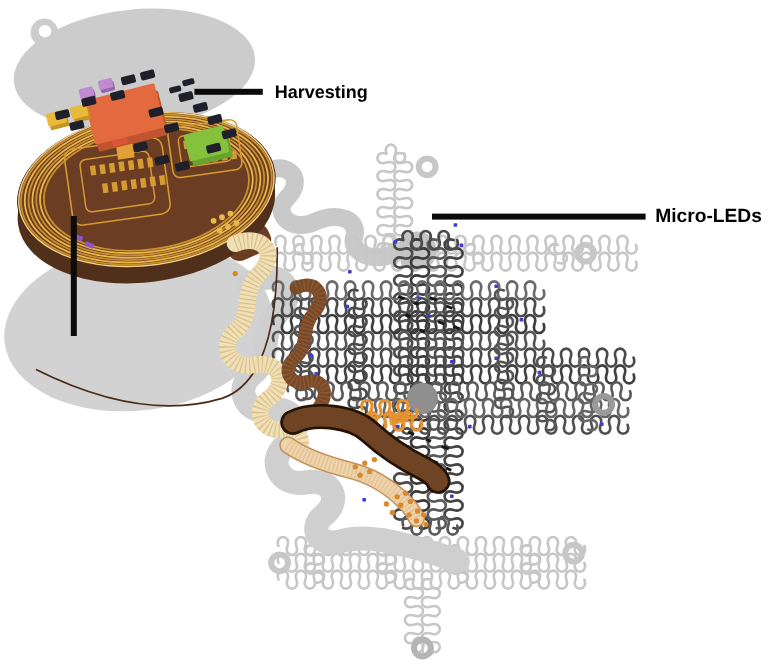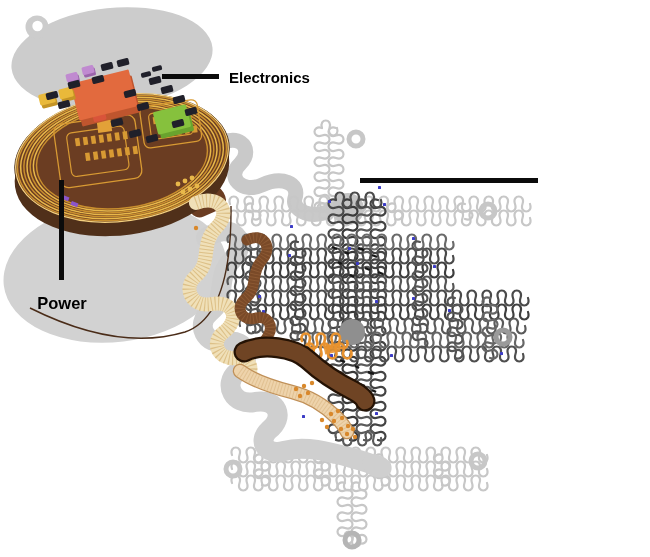--- a/index.html
+++ b/index.html
@@ -233,17 +233,17 @@
         <circle cx="355" cy="437" r="2.2" fill="#d9882b"></circle>
         <circle cx="196" cy="228" r="2.2" fill="#d9882b"></circle>
       </g>
     <g id="g-leaders">
       <rect x="162" y="74" width="57" height="5" fill="#0b0b0b"></rect>
       <rect x="360" y="178" width="178" height="5" fill="#0b0b0b"></rect>
       <rect x="59" y="180" width="5" height="100" fill="#0b0b0b"></rect>
     </g>
   </svg>
 
-  <div class="lbl" id="lbl-electronics">Electronics</div>
+  <div class="lbl" id="lbl-electronics">Harvesting</div>
+  <div class="lbl" id="lbl-micro-leds">Micro-LEDs</div>
   <div class="lbl" id="lbl-power">
-    <div>Power</div>
   </div>
 </div>
 
 </body></html>

